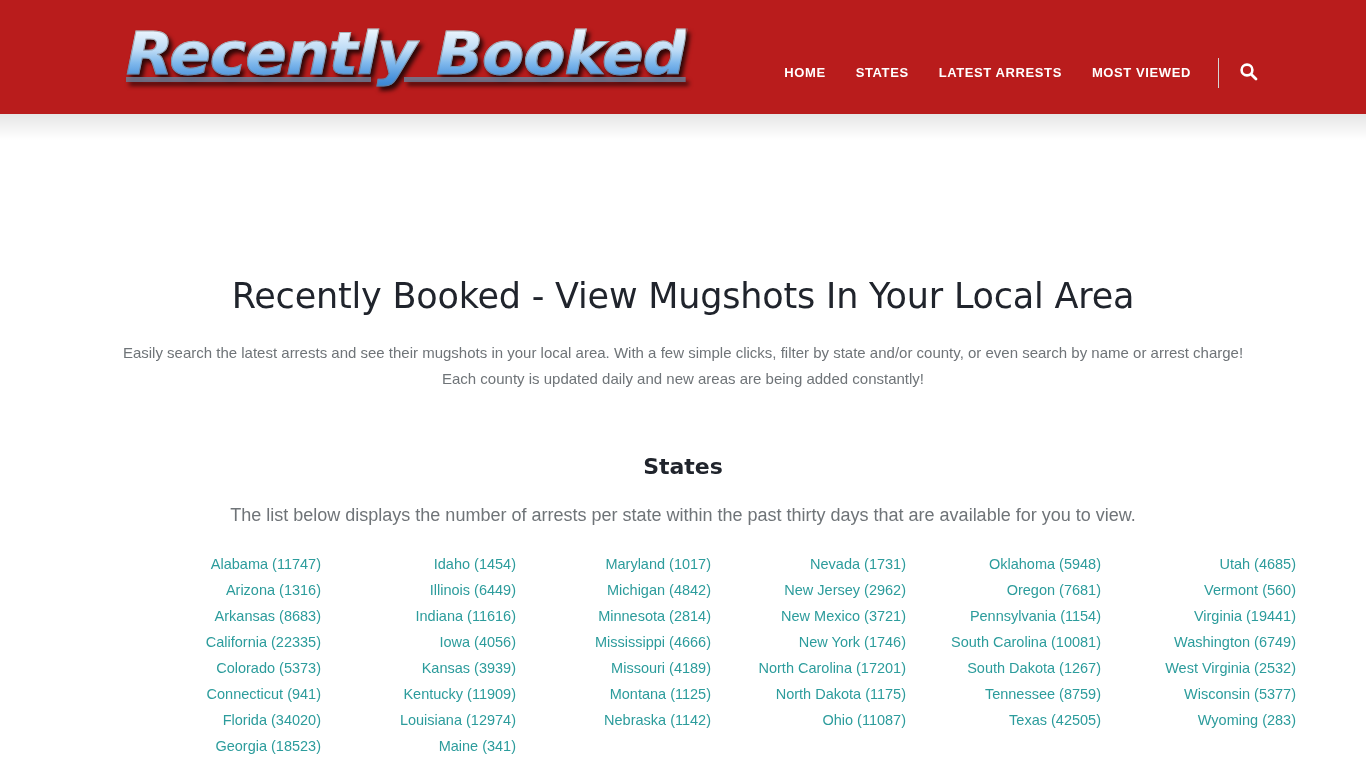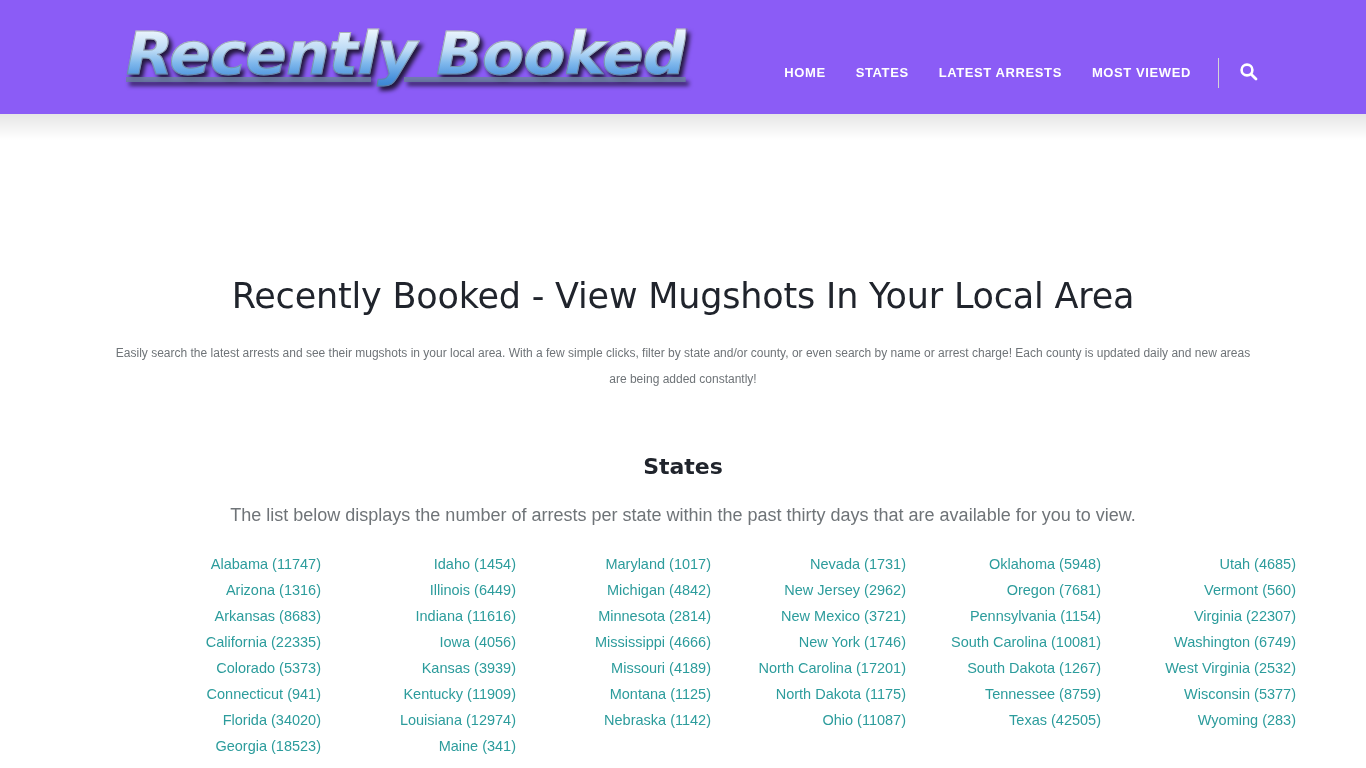--- a/index.html
+++ b/index.html
@@ -12,21 +12,21 @@
     overflow: hidden;
     background: #ffffff;
     font-family: "Liberation Sans", sans-serif;
   }
 
   
   .site-header {
     position: relative;
     width: 100%;
     height: 114px;
-    background: #8b5cf6;
+    background: #b91c1c;
     display: flex;
     align-items: center;
     z-index: 5;
   }
   .site-header::after {
     content: "";
     position: absolute;
     left: 0; right: 0;
     top: 114px;
     height: 26px;
@@ -104,21 +104,21 @@
     font-family: "DejaVu Sans", sans-serif;
     font-size: 35px;
     font-weight: 400;
     letter-spacing: -0.2px;
     color: #20242c;
     line-height: 44px;
   }
   .hero p {
     margin: 22px auto 0;
     max-width: 1135px;
-    font-size: 12px;
+    font-size: 15px;
     line-height: 26px;
     color: #6f7478;
     font-weight: 400;
   }
 
   
   .states {
     margin-top: 60px;
     text-align: center;
   }
@@ -235,21 +235,21 @@
         <a class="state-link" href="#">Oregon (7681)</a>
         <a class="state-link" href="#">Pennsylvania (1154)</a>
         <a class="state-link" href="#">South Carolina (10081)</a>
         <a class="state-link" href="#">South Dakota (1267)</a>
         <a class="state-link" href="#">Tennessee (8759)</a>
         <a class="state-link" href="#">Texas (42505)</a>
       </div>
       <div class="state-col">
         <a class="state-link" href="#">Utah (4685)</a>
         <a class="state-link" href="#">Vermont (560)</a>
-        <a class="state-link" href="#">Virginia (22307)</a>
+        <a class="state-link" href="#">Virginia (19441)</a>
         <a class="state-link" href="#">Washington (6749)</a>
         <a class="state-link" href="#">West Virginia (2532)</a>
         <a class="state-link" href="#">Wisconsin (5377)</a>
         <a class="state-link" href="#">Wyoming (283)</a>
       </div>
     </div>
   </section>
 
 </main>
 

